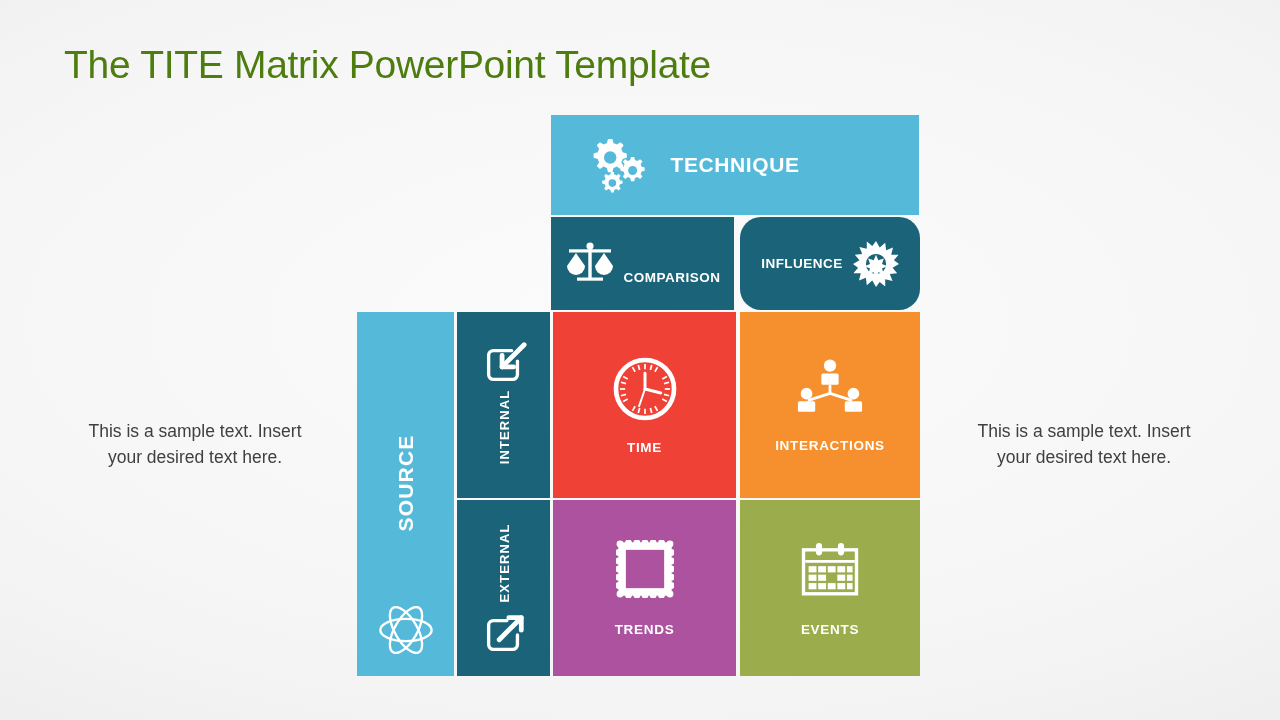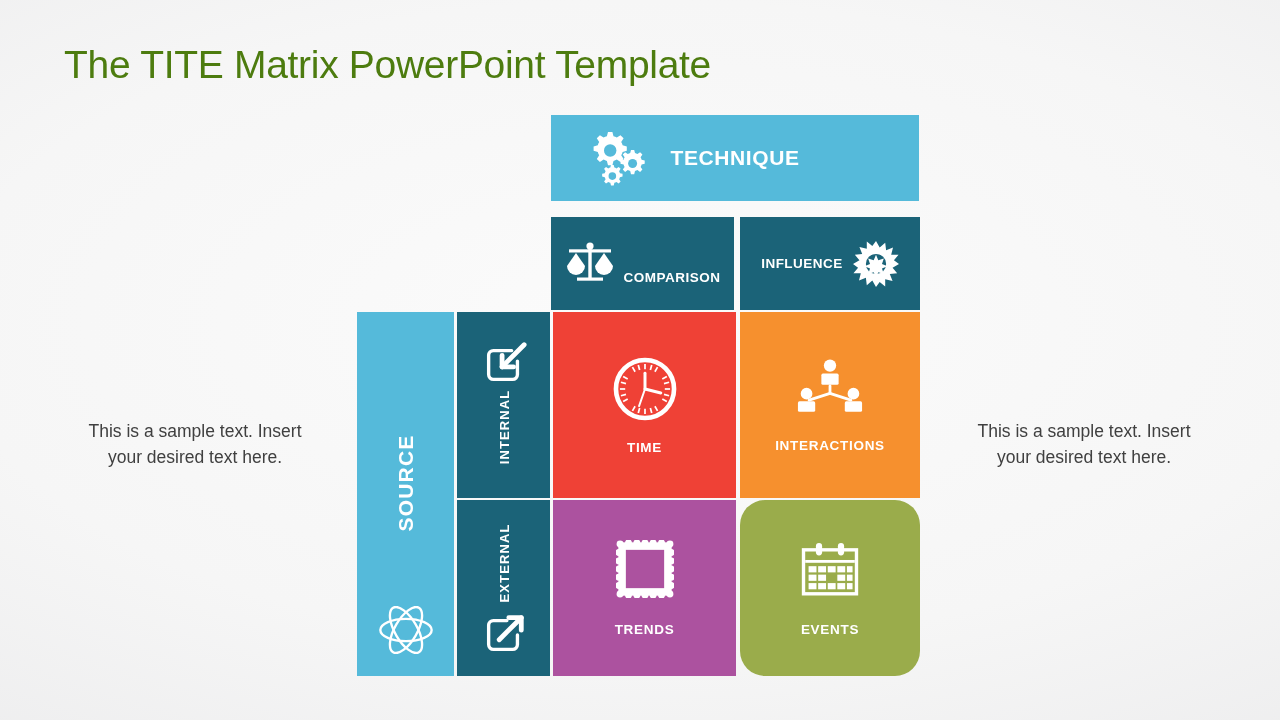--- a/index.html
+++ b/index.html
@@ -34,21 +34,21 @@
   #caption-left  { left:79px;  top:418px; }
   #caption-right { left:968px; top:418px; }
 
   
   #matrix { position:absolute; left:0; top:0; width:1280px; height:720px; }
 
   .cell { position:absolute; color:#ffffff; }
 
   
   #cell-technique {
-    left:551px; top:115px; width:368px; height:86px;
+    left:551px; top:115px; width:368px; height:100px;
     background:#55bada;
     display:flex; align-items:center;
   }
   #cell-technique .lbl {
     font-size:21px; font-weight:700; letter-spacing:0.6px;
     position:absolute; left:50%; transform:translateX(-50%);
   }
   #cell-technique .ico { position:absolute; left:35px; top:50%; transform:translateY(-50%); }
 
   
@@ -57,21 +57,21 @@
     background:#1b6378;
     display:flex; align-items:center; justify-content:center;
   }
   #cell-comparison .ico { margin-right:7px; }
   #cell-comparison .lbl { font-size:13.5px; font-weight:700; letter-spacing:0.5px;margin-top:28px; }
 
   
   #cell-influence {
     left:740px; top:217px; width:180px; height:93px;
     background:#1b6378;
-    display:flex; align-items:center; justify-content:center;
+    display:flex; align-items:center; justify-content:center;border-radius:21px;
   }
   #cell-influence .ico { margin-left:10px; }
   #cell-influence .lbl { font-size:13.5px; font-weight:700; letter-spacing:0.5px; }
 
   
   #cell-source {
     left:357px; top:312px; width:97px; height:364px;
     background:#55bada;
   }
   #cell-source .lbl {
@@ -112,21 +112,21 @@
     display:flex; flex-direction:column;
     align-items:center; justify-content:center;
   }
   .quad .lbl {
     font-size:13.5px; font-weight:700; letter-spacing:0.7px;
     margin-top:18px;
   }
   #cell-time         { left:553px; top:312px; width:183px; height:186px; background:#ef4136; }
   #cell-interactions { left:740px; top:312px; width:180px; height:186px; background:#f6902e; }
   #cell-trends       { left:553px; top:500px; width:183px; height:176px; background:#ac529f; }
-  #cell-events       { left:740px; top:500px; width:180px; height:176px; background:#9aac4b;border-radius:25px; }
+  #cell-events       { left:740px; top:500px; width:180px; height:176px; background:#9aac4b; }
 
   #cell-trends .lbl, #cell-events .lbl { margin-top:24px; }
 
   svg { display:block; }
 </style>
 </head>
 <body>
 
 <h1 id="slide-title">The TITE Matrix PowerPoint Template</h1>
 

